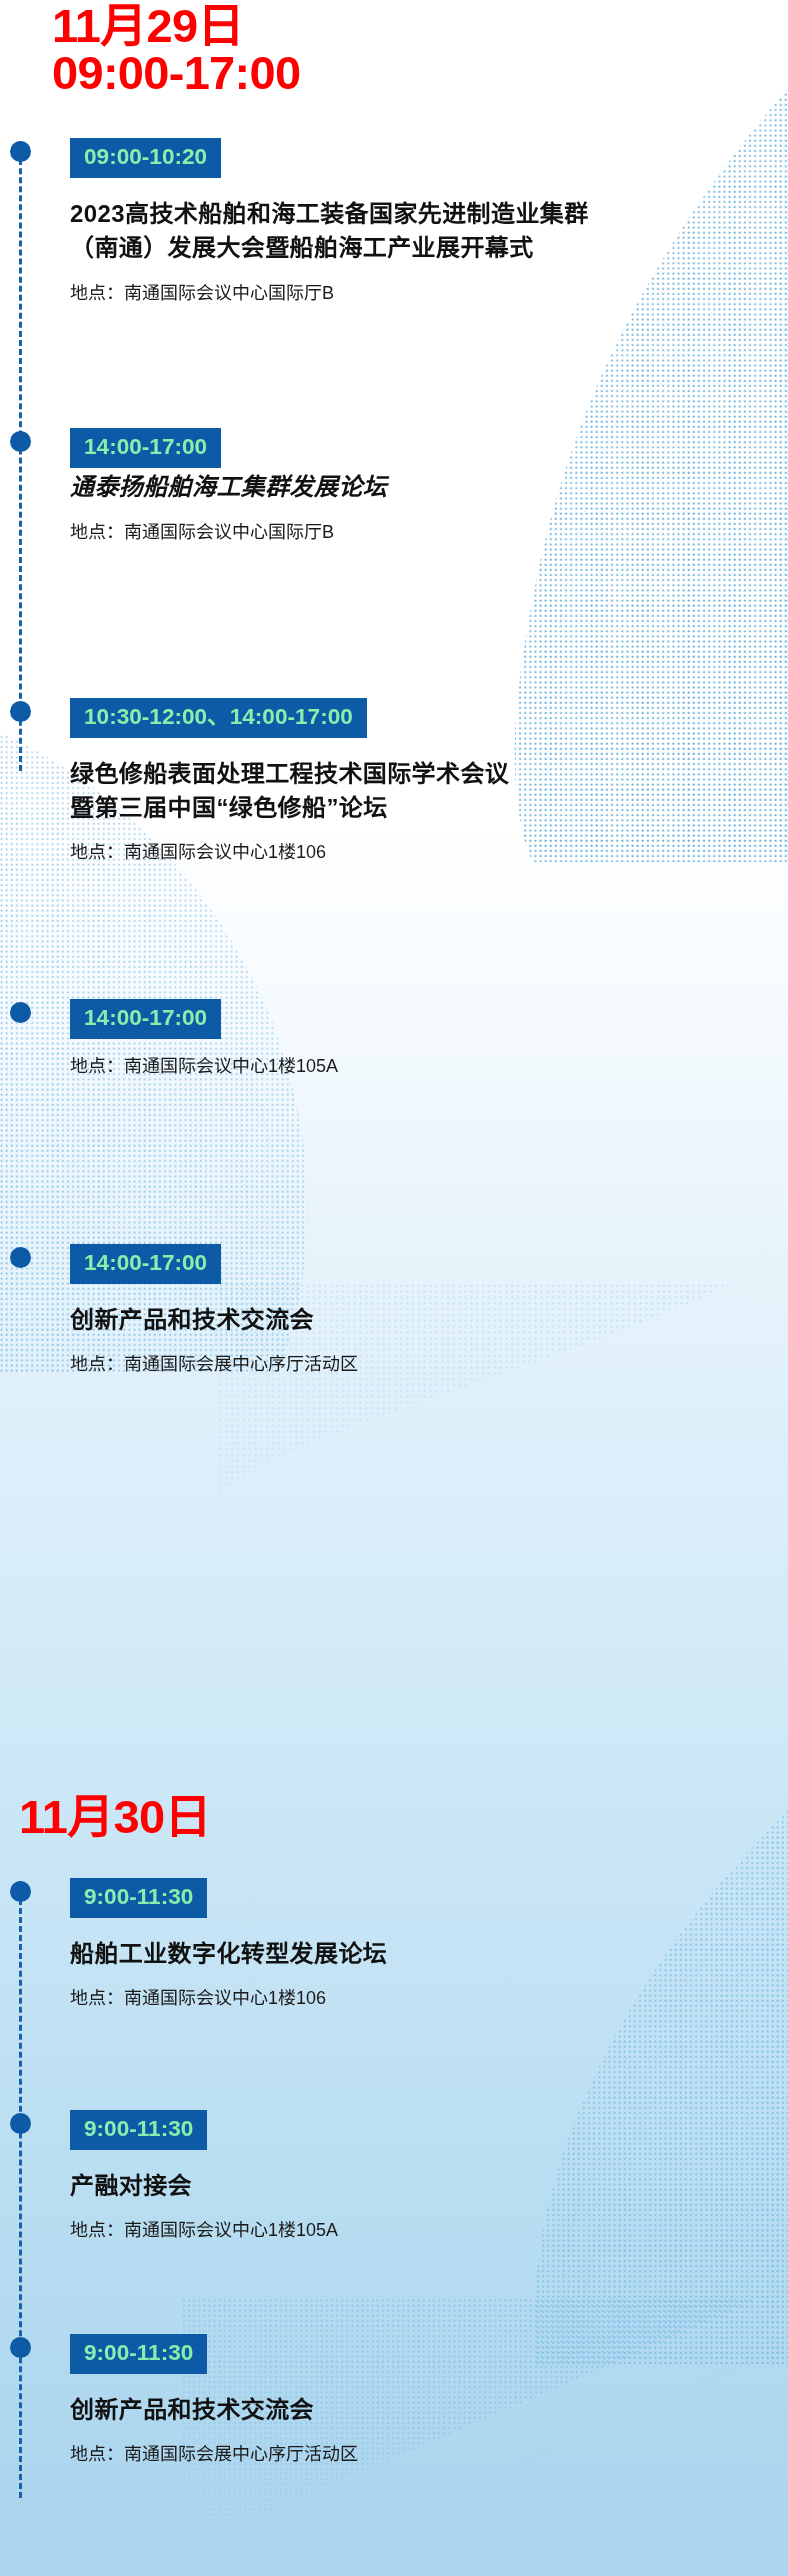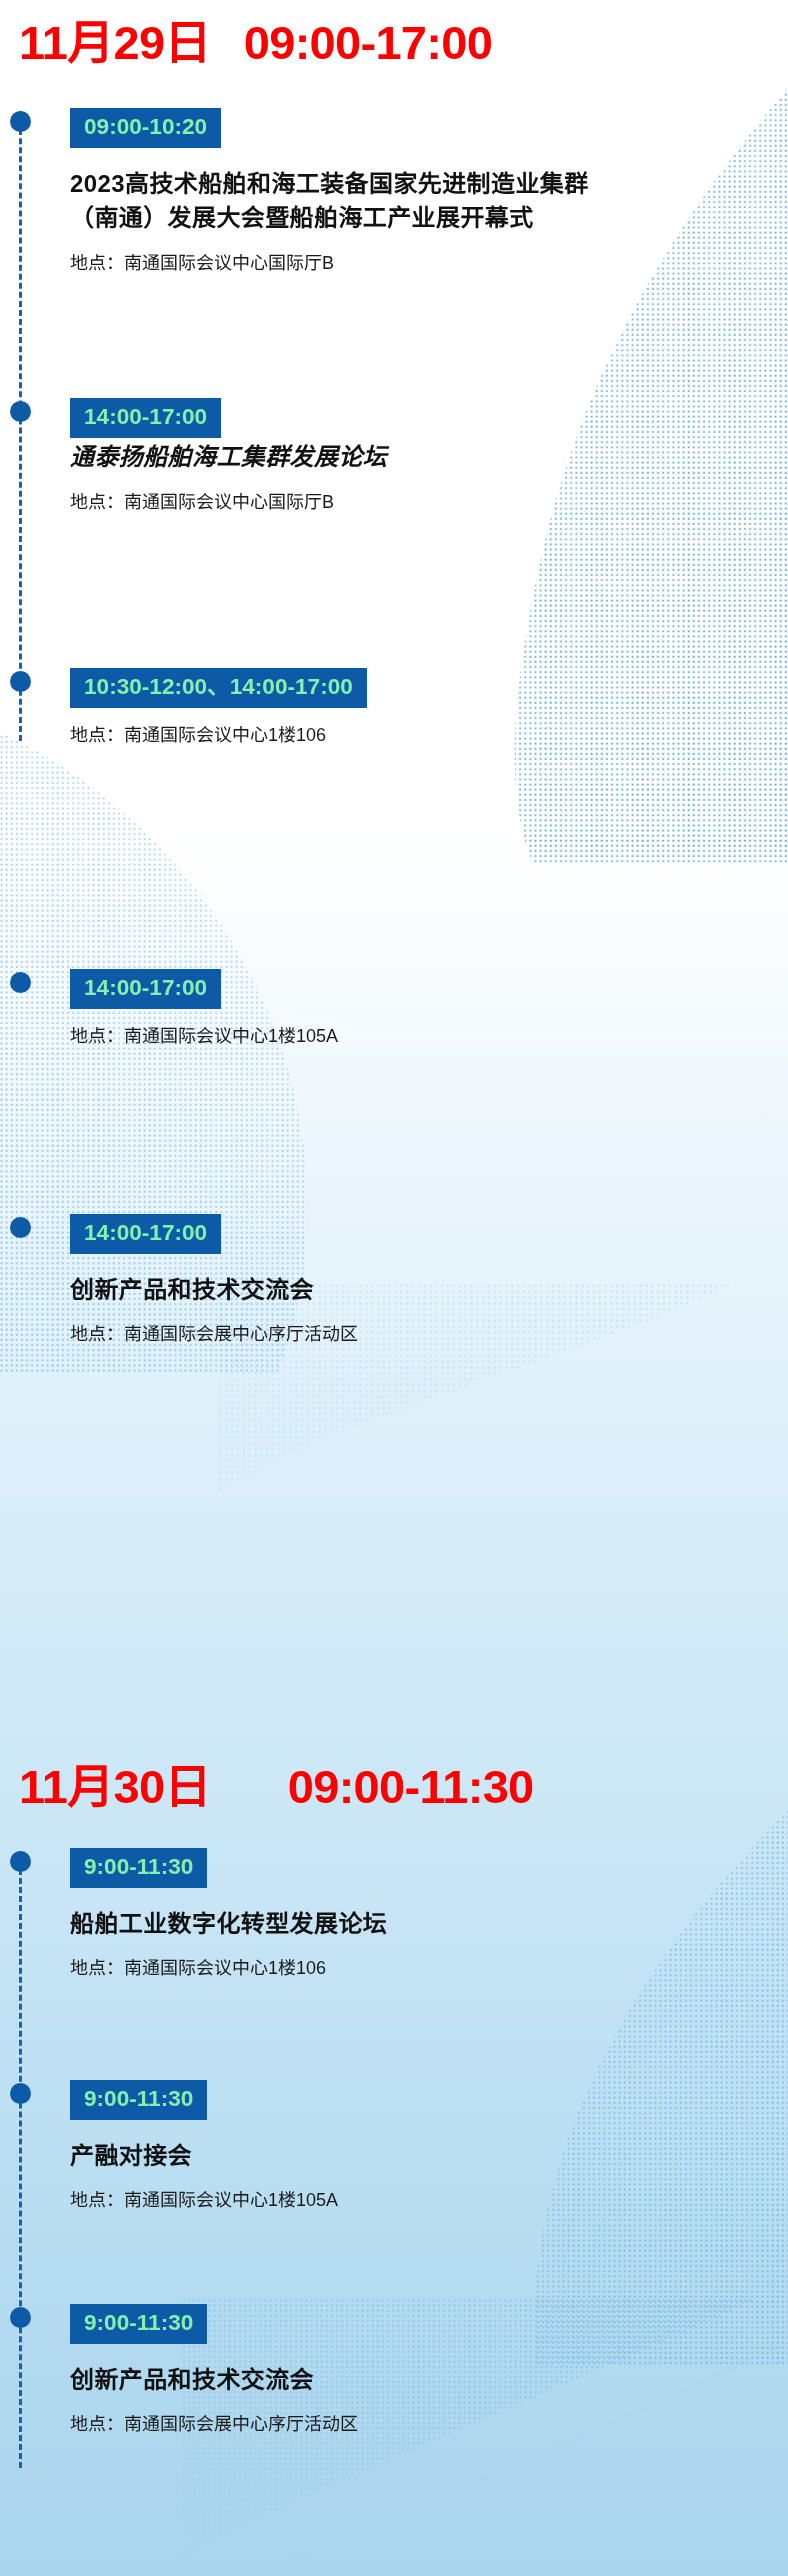--- a/index.html
+++ b/index.html
@@ -220,21 +220,21 @@
         <path d="M830,-20 C640,70 400,170 190,260 C80,308 10,348 -30,380 L-30,-20 Z" fill="url(#dotsE)" opacity="0.6"></path>
         <path d="M830,60 C650,145 420,245 215,330 C120,370 55,400 20,420" fill="none" stroke="#5fafdf" stroke-width="1" stroke-dasharray="1 5" opacity="0.7"></path>
       </g>
     </svg>
   </div>
 
   <div id="content">
 
     <div>
 
-      <div class="day-head" style="padding-top:19px;">
+      <div class="day-head" style="padding-top:2px;flex-direction:column;">
         <span class="d-date">11月29日</span>
         <span class="d-time">09:00-17:00</span>
       </div>
 
       <div class="timeline" style="margin-top:42px; height:1399px;">
         <div class="tl-line" style="top:2.9px; bottom:766px;"></div>
 
         <div class="ev" style="position:absolute; top:0px; left:0; right:0;">
           <span class="dot" style="top:2.9px;"></span>
           <div class="badge">09:00-10:20</div>
@@ -250,20 +250,24 @@
           <div class="badge">14:00-17:00</div>
           <div class="ev-title" style="margin-top:2px;font-style:italic;">
             <div>通泰扬船舶海工集群发展论坛</div>
           </div>
           <div class="ev-loc" style="margin-top:16px;">地点：南通国际会议中心国际厅B</div>
         </div>
 
         <div class="ev" style="position:absolute; top:560px; left:0; right:0;">
           <span class="dot" style="top:2.9px;"></span>
           <div class="badge">10:30-12:00、14:00-17:00</div>
+          <div class="ev-title" style="margin-top:19px;">
+            <div>绿色修船表面处理工程技术国际学术会议</div>
+            <div>暨第三届中国“绿色修船”论坛</div>
+          </div>
           <div class="ev-loc" style="margin-top:14.6px;">地点：南通国际会议中心1楼106</div>
         </div>
 
         <div class="ev" style="position:absolute; top:861px; left:0; right:0;">
           <span class="dot" style="top:2.9px;"></span>
           <div class="badge">14:00-17:00</div>
           <div class="ev-loc" style="margin-top:14.6px;">地点：南通国际会议中心1楼105A</div>
         </div>
 
         <div class="ev" style="position:absolute; top:1106px; left:0; right:0;">
@@ -272,23 +276,22 @@
           <div class="ev-title" style="margin-top:19px;">
             <div>创新产品和技术交流会</div>
           </div>
           <div class="ev-loc" style="margin-top:14.6px;">地点：南通国际会展中心序厅活动区</div>
         </div>
       </div>
     </div>
 
     <div>
 
-      <div class="day-head" style="margin-top:-1335px; padding-top:1591px;gap:44px;">
+      <div class="day-head" style="margin-top:-1335px; padding-top:1591px;">
         <span class="d-date">11月30日</span>
-        <span class="d-time">09:00-11:30</span>
       </div>
 
       <div class="timeline" style="margin-top:38px; height:861px;">
         <div class="tl-line" style="top:2.9px; bottom:241px;"></div>
 
         <div class="ev" style="position:absolute; top:0px; left:0; right:0;">
           <span class="dot" style="top:2.9px;"></span>
           <div class="badge">9:00-11:30</div>
           <div class="ev-title" style="margin-top:19px;">
             <div>船舶工业数字化转型发展论坛</div>

